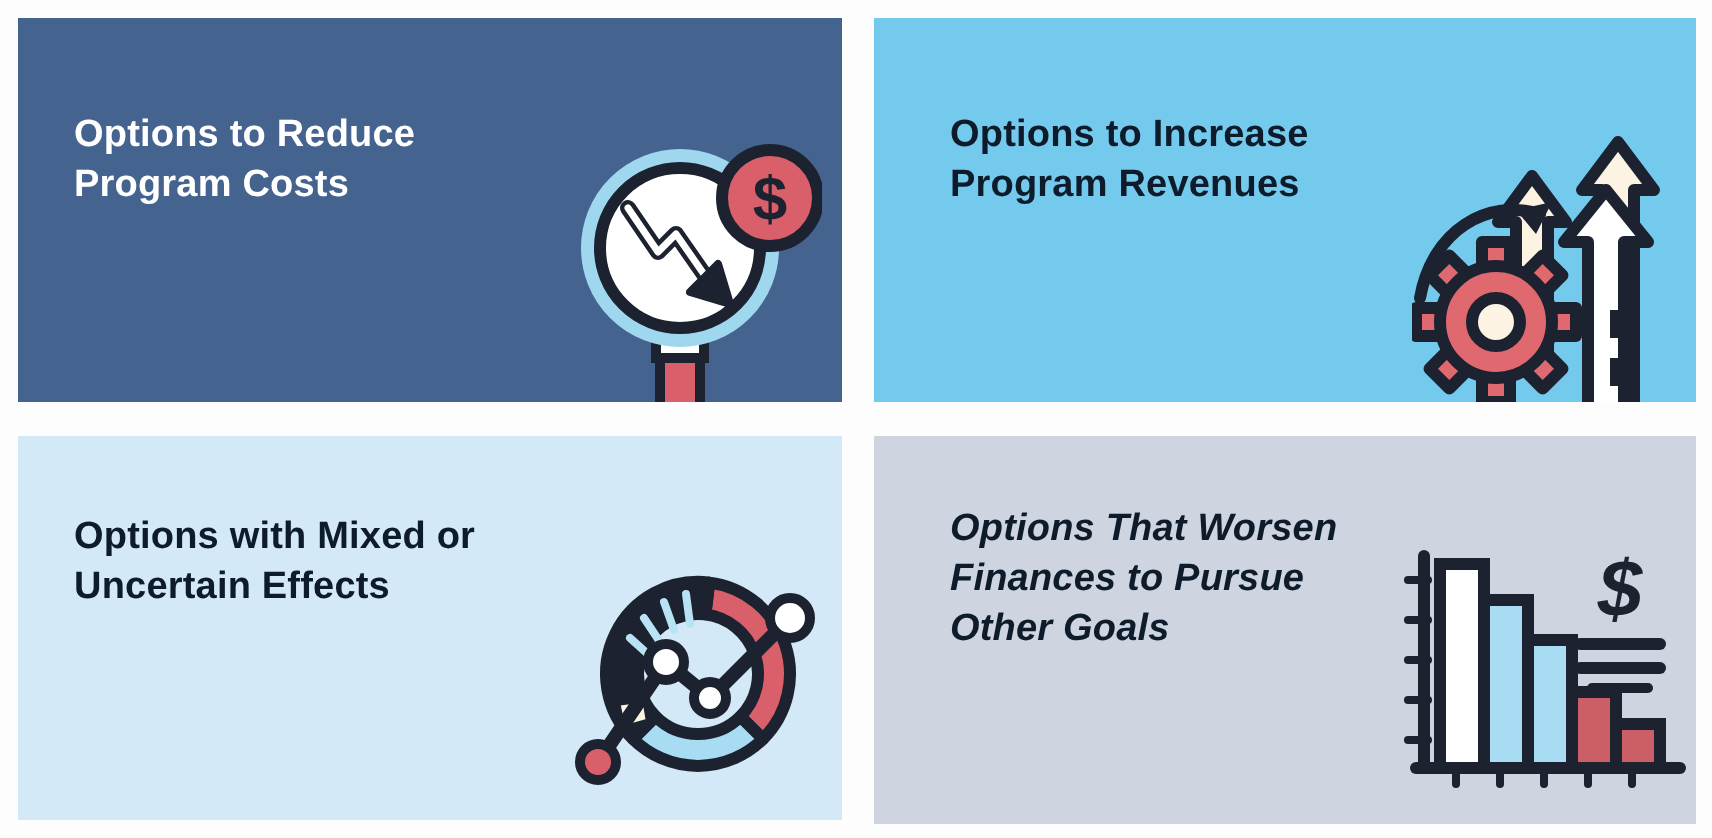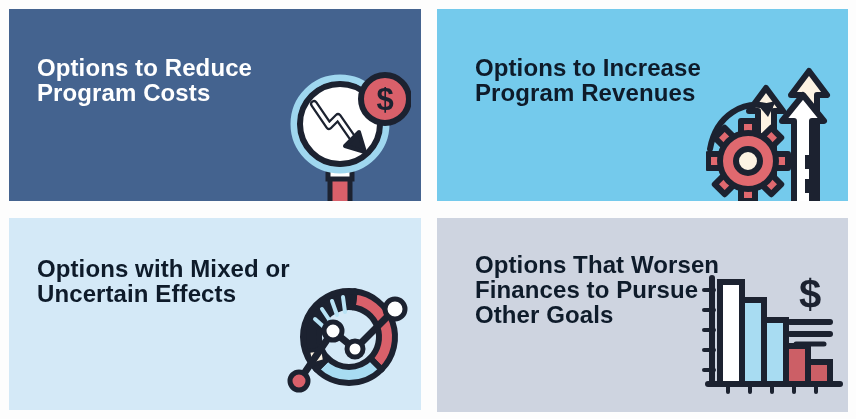--- a/index.html
+++ b/index.html
@@ -20,35 +20,35 @@
     background: #fdfdfd;
   }
   .panel {
     position: absolute;
     overflow: hidden;
     box-sizing: border-box;
   }
   .panel-title {
     position: absolute;
     font-weight: bold;
-    font-size: 24px;
+    font-size: 19px;
     line-height: 25px;
     letter-spacing: 0.1px;
     white-space: pre-line;
     margin: 0;
   }
   .panel-art {
     position: absolute;
   }
 
   
   #panel-reduce-costs      { left: 9px;   top: 9px;   width: 412px; height: 192px; background: #44638f; }
   #panel-increase-revenues { left: 437px; top: 9px;   width: 411px; height: 192px; background: #74caec; }
   #panel-mixed-effects     { left: 9px;   top: 218px; width: 412px; height: 192px; background: #d4e9f7; text-decoration: underline; }
-  #panel-worsen-finances   { left: 437px; top: 218px; width: 411px; height: 194px; background: #ced4e0; }
+  #panel-worsen-finances   { left: 437px; top: 218px; width: 411px; height: 194px; background: #ced4e0; font-style: italic; }
 
   #panel-reduce-costs .panel-title      { left: 28px; top: 46px;  color: #ffffff; }
   #panel-increase-revenues .panel-title { left: 38px; top: 46px;  color: #0e1b2a; }
   #panel-mixed-effects .panel-title     { left: 28px; top: 38px;  color: #0e1b2a; }
   #panel-worsen-finances .panel-title   { left: 38px; top: 34px;  color: #0e1b2a; }
 
   #art-magnifier  { right: 10px;  bottom: -2px; width: 130px; height: 135px; }
   #art-gear       { right: 2px;   bottom: -6px; width: 140px; height: 150px; }
   #art-donut      { right: 8px;   bottom: 2px;  width: 140px; height: 135px; }
   #art-barchart   { right: 0px;   bottom: 4px;  width: 150px; height: 140px; }

